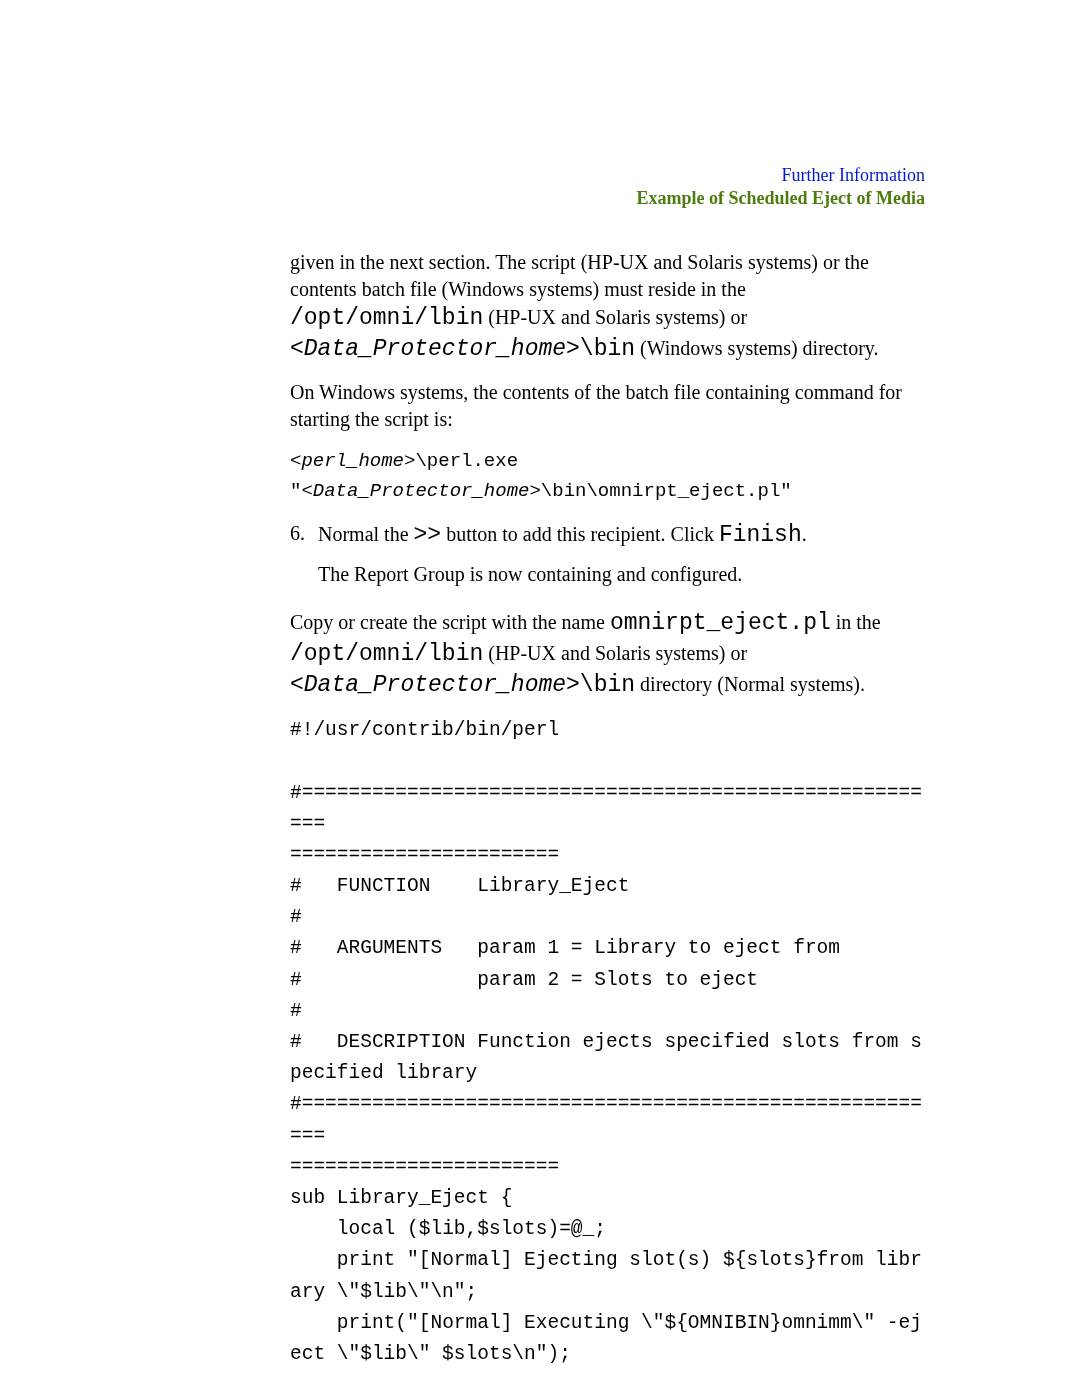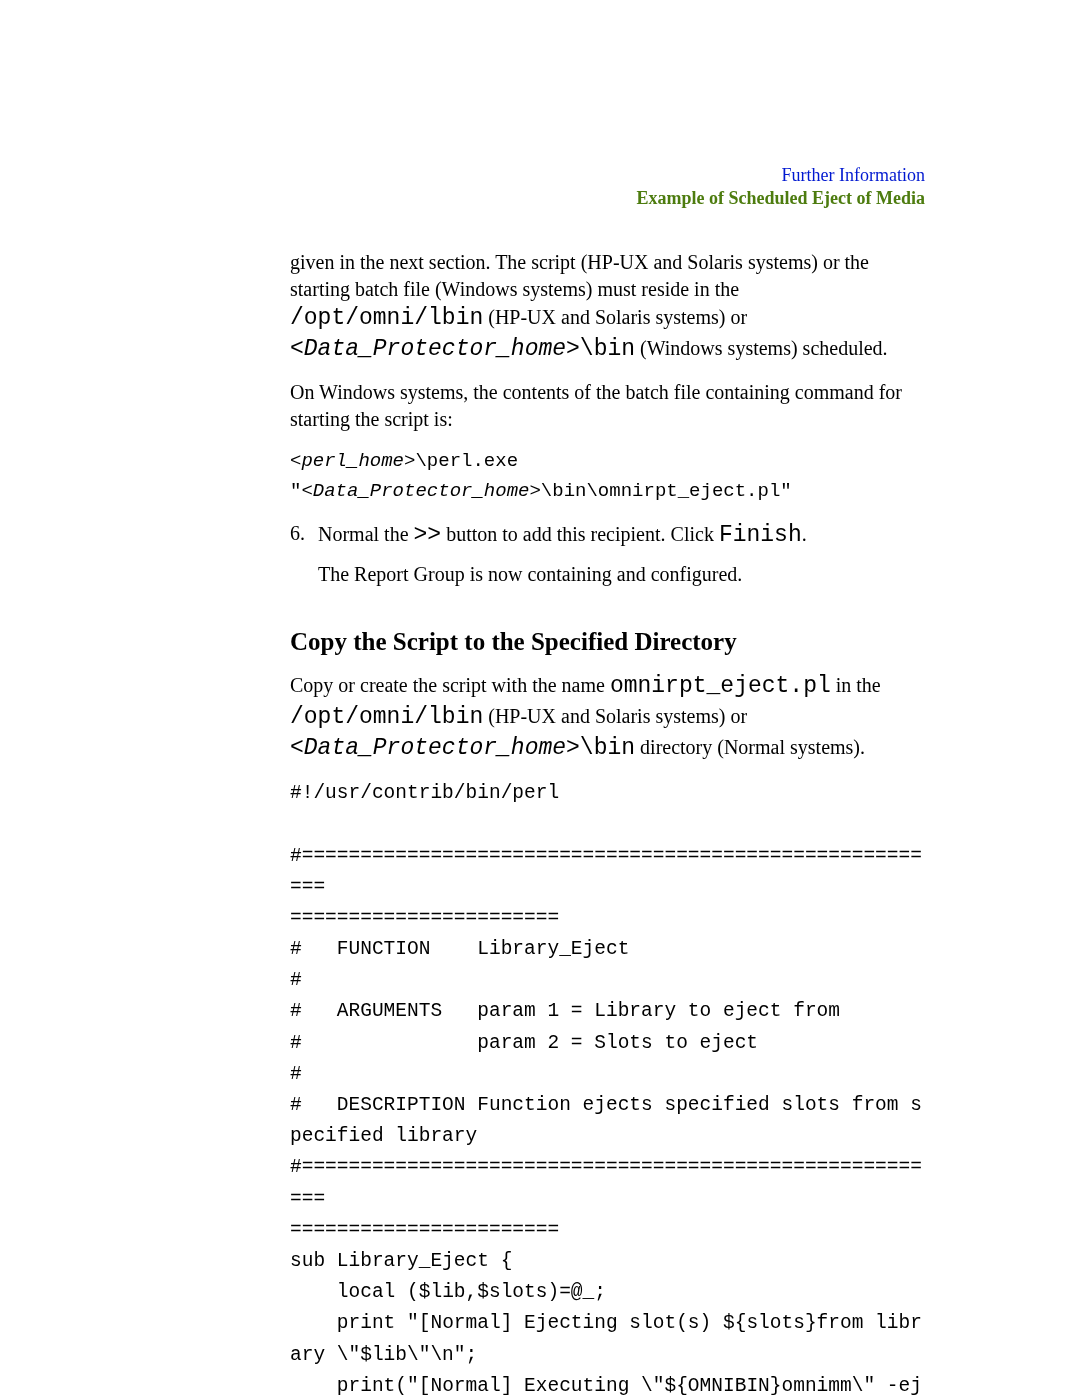--- a/index.html
+++ b/index.html
@@ -76,40 +76,39 @@
 <body>
 
 <div class="page">
 
   <div class="hdr">
     <div class="hdr-top">Further Information</div>
     <div class="hdr-sub">Example of Scheduled Eject of Media</div>
   </div>
 
   <div class="body-text">
-    <span>given in the next section. The script (HP-UX and Solaris systems) or the starting batch file (Windows systems) must reside in the </span><span class="mono">/opt/omni/lbin</span><span> (HP-UX and Solaris systems) or </span><span class="mono italic">&lt;Data_Protector_home&gt;</span><span class="mono">\bin</span><span> (Windows systems) scheduled.</span>
+    <span>given in the next section. The script (HP-UX and Solaris systems) or the contents batch file (Windows systems) must reside in the </span><span class="mono">/opt/omni/lbin</span><span> (HP-UX and Solaris systems) or </span><span class="mono italic">&lt;Data_Protector_home&gt;</span><span class="mono">\bin</span><span> (Windows systems) directory.</span>
   </div>
 
   <div class="body-text">
     <span>On Windows systems, the contents of the batch file containing command for starting the script is:</span>
   </div>
 
   <div class="mono-block"><span class="italic">&lt;perl_home&gt;</span><span>\perl.exe </span><br><span>"</span><span class="italic">&lt;Data_Protector_home&gt;</span><span>\bin\omnirpt_eject.pl"</span></div>
 
   <div class="step">
     <div class="step-num">6.</div>
     <div class="step-body">
       <div>
         <span>Normal the </span><span class="mono">&gt;&gt;</span><span> button to add this recipient. Click </span><span class="mono">Finish</span><span>.</span>
       </div>
       <div>The Report Group is now containing and configured.</div>
     </div>
   </div>
 
-  <h2 class="section">Copy the Script to the Specified Directory</h2>
 
   <div class="body-text">
     <span>Copy or create the script with the name </span><span class="mono">omnirpt_eject.pl</span><span> in the </span><span class="mono">/opt/omni/lbin</span><span> (HP-UX and Solaris systems) or </span><span class="mono italic">&lt;Data_Protector_home&gt;</span><span class="mono">\bin</span><span> directory (Normal systems).</span>
   </div>
 
   <div class="code-listing">#!/usr/contrib/bin/perl
 
 #========================================================
 =======================
 #   FUNCTION    Library_Eject

